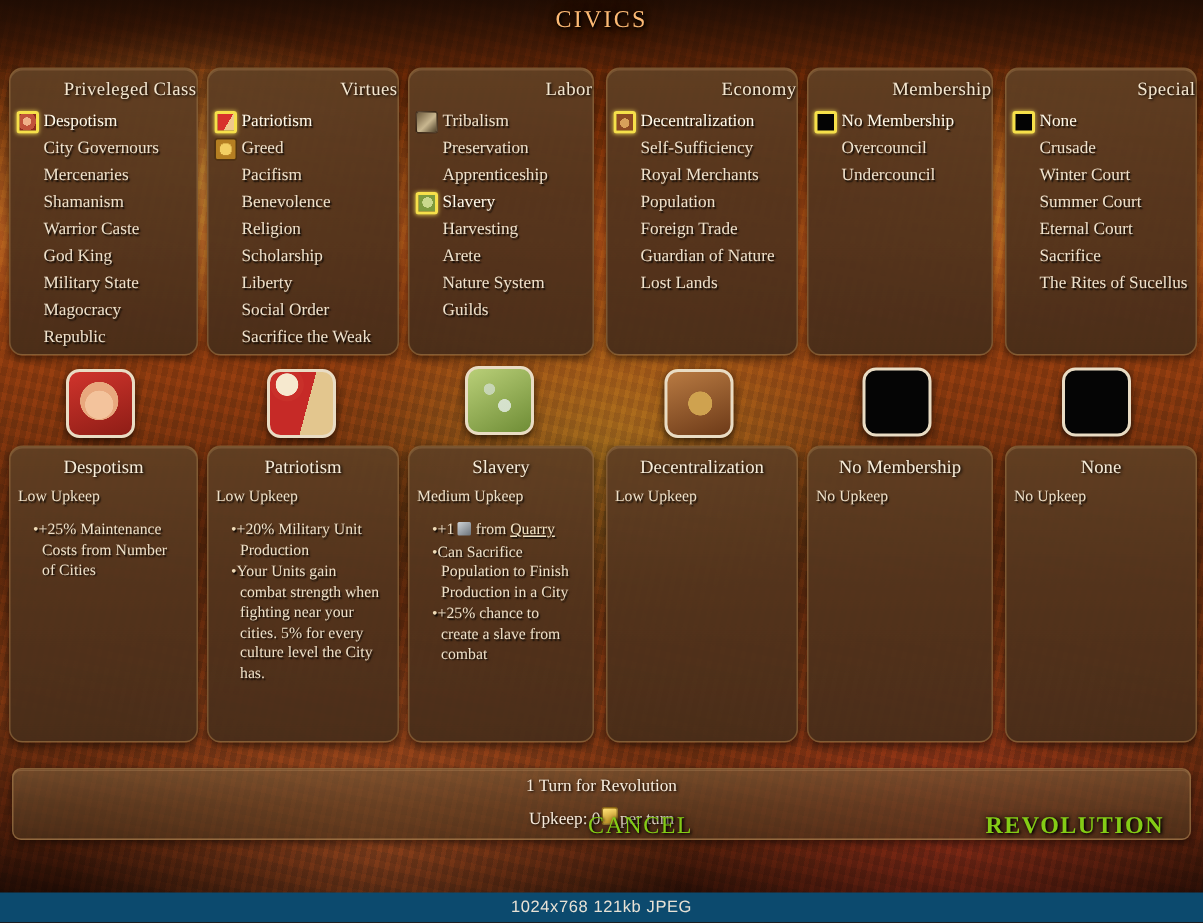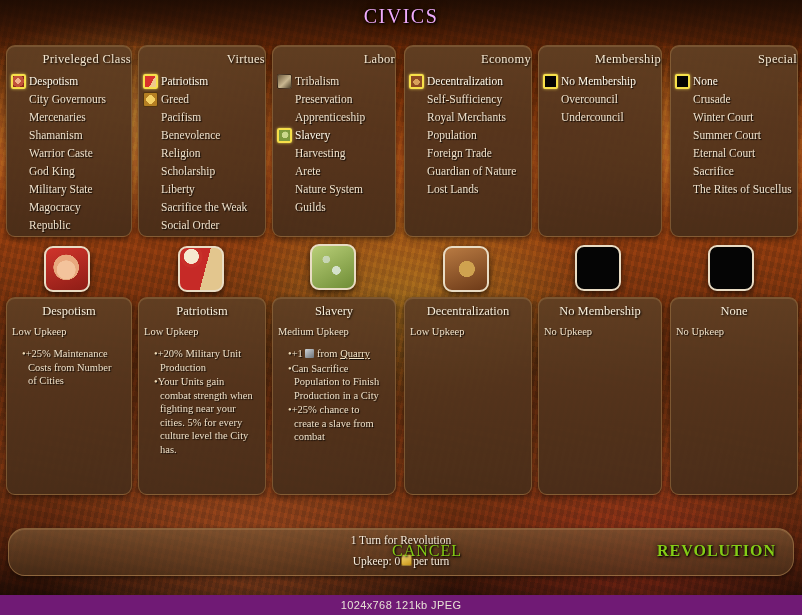--- a/index.html
+++ b/index.html
@@ -43,22 +43,22 @@
   }
   #topfade {
     position:absolute; left:0; right:0; top:0; height:46px;
     background: linear-gradient(180deg, rgba(30,12,3,.92), rgba(60,24,6,.25));
   }
 
   
   .title {
     position: absolute; top: 5px; left: 0; right: 0;
     text-align: center;
-    font-size: 20px; letter-spacing: 1.5px;
-    color: #f0abfc;
+    font-size: 16px; letter-spacing: 1.5px;
+    color: #fdba74;
     text-shadow: 0 0 5px rgba(0,0,0,.95), 1px 1px 2px #000, 0 0 14px rgba(0,0,0,.8);
     font-variant: small-caps;
     font-weight: normal;
   }
 
   
   .panel {
     position: absolute;
     background: linear-gradient(180deg, rgba(96,63,35,.95) 0%, rgba(83,52,29,.95) 45%, rgba(72,45,25,.95) 100%);
     border: 1px solid rgba(160,118,70,.55);
@@ -187,22 +187,22 @@
     vertical-align: -1px;
     border-radius: 2px;
     background: linear-gradient(160deg, #ffe27a, #c8951a);
     border: 1px solid rgba(90,60,5,.6);
     margin: 0 1px;
   }
 
   
   #statusbar {
     position: absolute;
-    left: 8px; right: 8px; top: 528px; height: 46px;
-    border-radius: 17px;
+    left: 8px; right: 8px; top: 512px; height: 46px;
+    border-radius: 6px;
     background: linear-gradient(180deg, rgba(120,86,52,.72) 0%, rgba(96,66,38,.7) 50%, rgba(78,52,28,.7) 100%);
     border: 1px solid rgba(170,128,78,.6);
     box-shadow: inset 0 1px 0 rgba(220,180,130,.2), 0 2px 5px rgba(0,0,0,.5);
   }
   #statusbar .line {
     text-align: center;
     color: #f6eada;
     text-shadow: 1px 1px 2px #000;
   }
   #statusbar .l1 { font-size: 11.5px; margin-top: 5px; }
@@ -218,21 +218,21 @@
     text-shadow: 0 0 5px rgba(0,0,0,.95), 1px 1px 2px #000;
     cursor: pointer;
     font-variant: small-caps;
   }
   #cancel-button { left: 392px; }
   #revolution-button { left: 657px; font-weight: bold; }
 
   
   #footer {
     position: absolute; left: 0; right: 0; bottom: 0; height: 20px;
-    background: #701a75;
+    background: #0c4a6e;
     color: #e8e2d6;
     font-size: 11px;
     font-family: "Liberation Sans", sans-serif;
     text-align: center;
     line-height: 20px;
     letter-spacing: .4px;
   }
 </style>
 </head>
 <body>
@@ -313,25 +313,25 @@
         <li class="opt">
           <span class="slot empty"></span>
           <span class="lbl">Scholarship</span>
         </li>
         <li class="opt">
           <span class="slot empty"></span>
           <span class="lbl">Liberty</span>
         </li>
         <li class="opt">
           <span class="slot empty"></span>
+          <span class="lbl">Social Order</span>
+        </li>
+        <li class="opt">
+          <span class="slot empty"></span>
           <span class="lbl">Sacrifice the Weak</span>
-        </li>
-        <li class="opt">
-          <span class="slot empty"></span>
-          <span class="lbl">Social Order</span>
         </li>
       </ul>
   </div>
 
   <div class="panel col" id="col-2" style="left:272px; width:122px;">
     <div class="col-title">Labor</div>
     <ul class="opt-list">
         <li class="opt">
           <span class="slot icon art-tribe"></span>
           <span class="lbl">Tribalism</span>

